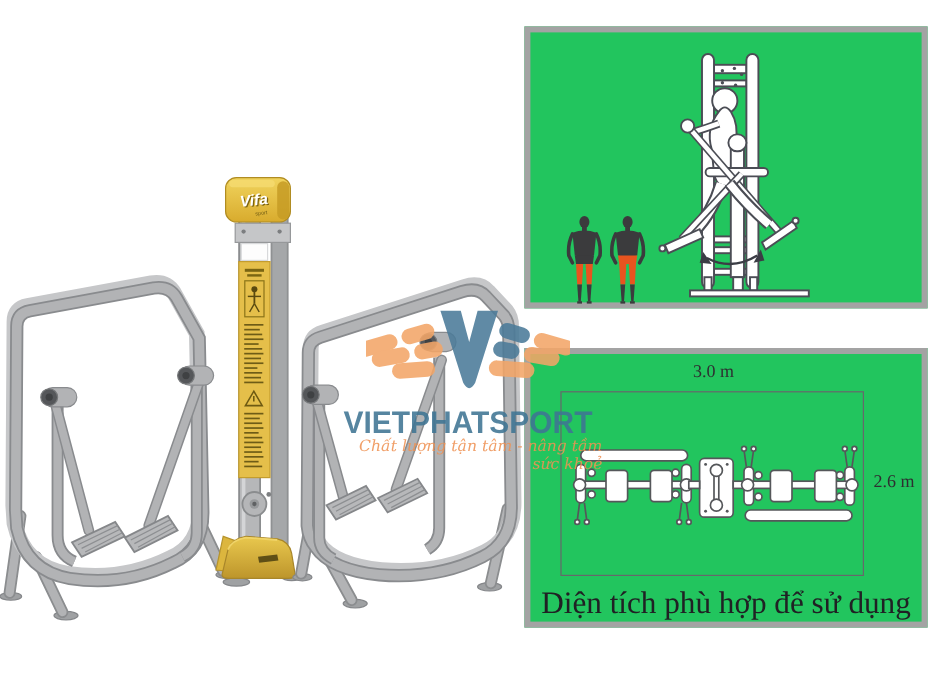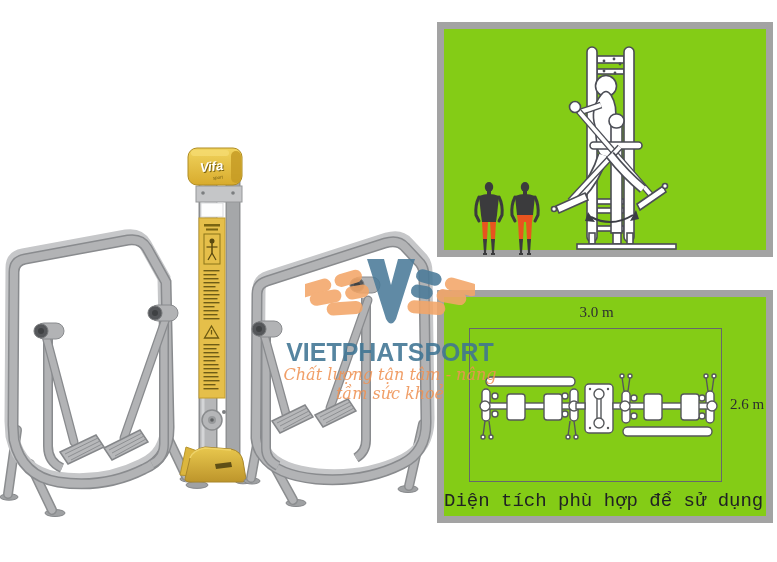--- a/index.html
+++ b/index.html
@@ -1,38 +1,38 @@
 <!DOCTYPE html>
 <html><head>
 <meta charset="utf-8">
 <style>
   html,body{margin:0;padding:0;background:#ffffff;}
   body{width:777px;height:562px;position:relative;overflow:hidden;
        font-family:"Liberation Sans",sans-serif;}
   .stage{position:absolute;inset:0;}
   .machine-svg{position:absolute;left:0;top:0;z-index:10;}
-  .panel{position:absolute;background:#84cc16;border:7px solid #a3a3a3;z-index:5;box-sizing:border-box;}
+  .panel{position:absolute;background:#22c55e;border:5px solid #a3a3a3;z-index:5;box-sizing:border-box;}
   .panel-top{left:437px;top:22px;width:336px;height:235px;}
   .panel-bottom{left:437px;top:290px;width:336px;height:233px;}
   .panel svg{position:absolute;left:0;top:0;}
   .dim-label{position:absolute;color:#2e2f31;font-family:"Liberation Serif",serif;font-size:15px;z-index:6;}
   .dim-width{left:25px;top:7px;width:255px;text-align:center;}
   .dim-depth{left:286px;top:99px;}
-  .dim-caption{position:absolute;left:0;top:193px;width:100%;
-               font-family:Liberation Mono, monospace;font-size:19px;color:#202124;}
+  .dim-caption{position:absolute;left:0;top:193px;width:100%;text-align:center;
+               font-family:Liberation Serif, serif;font-size:26px;color:#202124;}
   .inner-rect{position:absolute;left:25px;top:31px;width:253px;height:154px;
               border:1.5px solid #66686b;box-sizing:border-box;}
   .watermark{position:absolute;left:278px;top:257px;width:224px;height:125px;
              z-index:40;opacity:.88;pointer-events:none;}
   .wm-logo{position:absolute;left:27px;top:0px;}
   .wm-brand{position:absolute;left:0;top:80px;width:100%;text-align:center;
             font-weight:bold;font-size:26px;letter-spacing:0px;color:#3f7594;
             transform:scaleX(.96);}
-  .wm-tagline{position:absolute;left:0;top:108px;width:100%;text-align:center;
-              font-family:"DejaVu Serif",serif;font-style:italic;font-size:16px;color:#ef9254;}
+  .wm-tagline{position:absolute;left:0;top:108px;width:100%;text-align:right;
+              font-family:"DejaVu Serif",serif;font-style:italic;font-size:13px;color:#ef9254;}
 </style>
 </head>
 <body>
 
 <div class="stage">
 
   <svg class="machine-svg" width="777" height="562" viewBox="0 0 777 562">
     <defs>
       <linearGradient id="capGrad" x1="0" y1="0" x2="0" y2="1">
         <stop offset="0" stop-color="#f1d45e"></stop>

